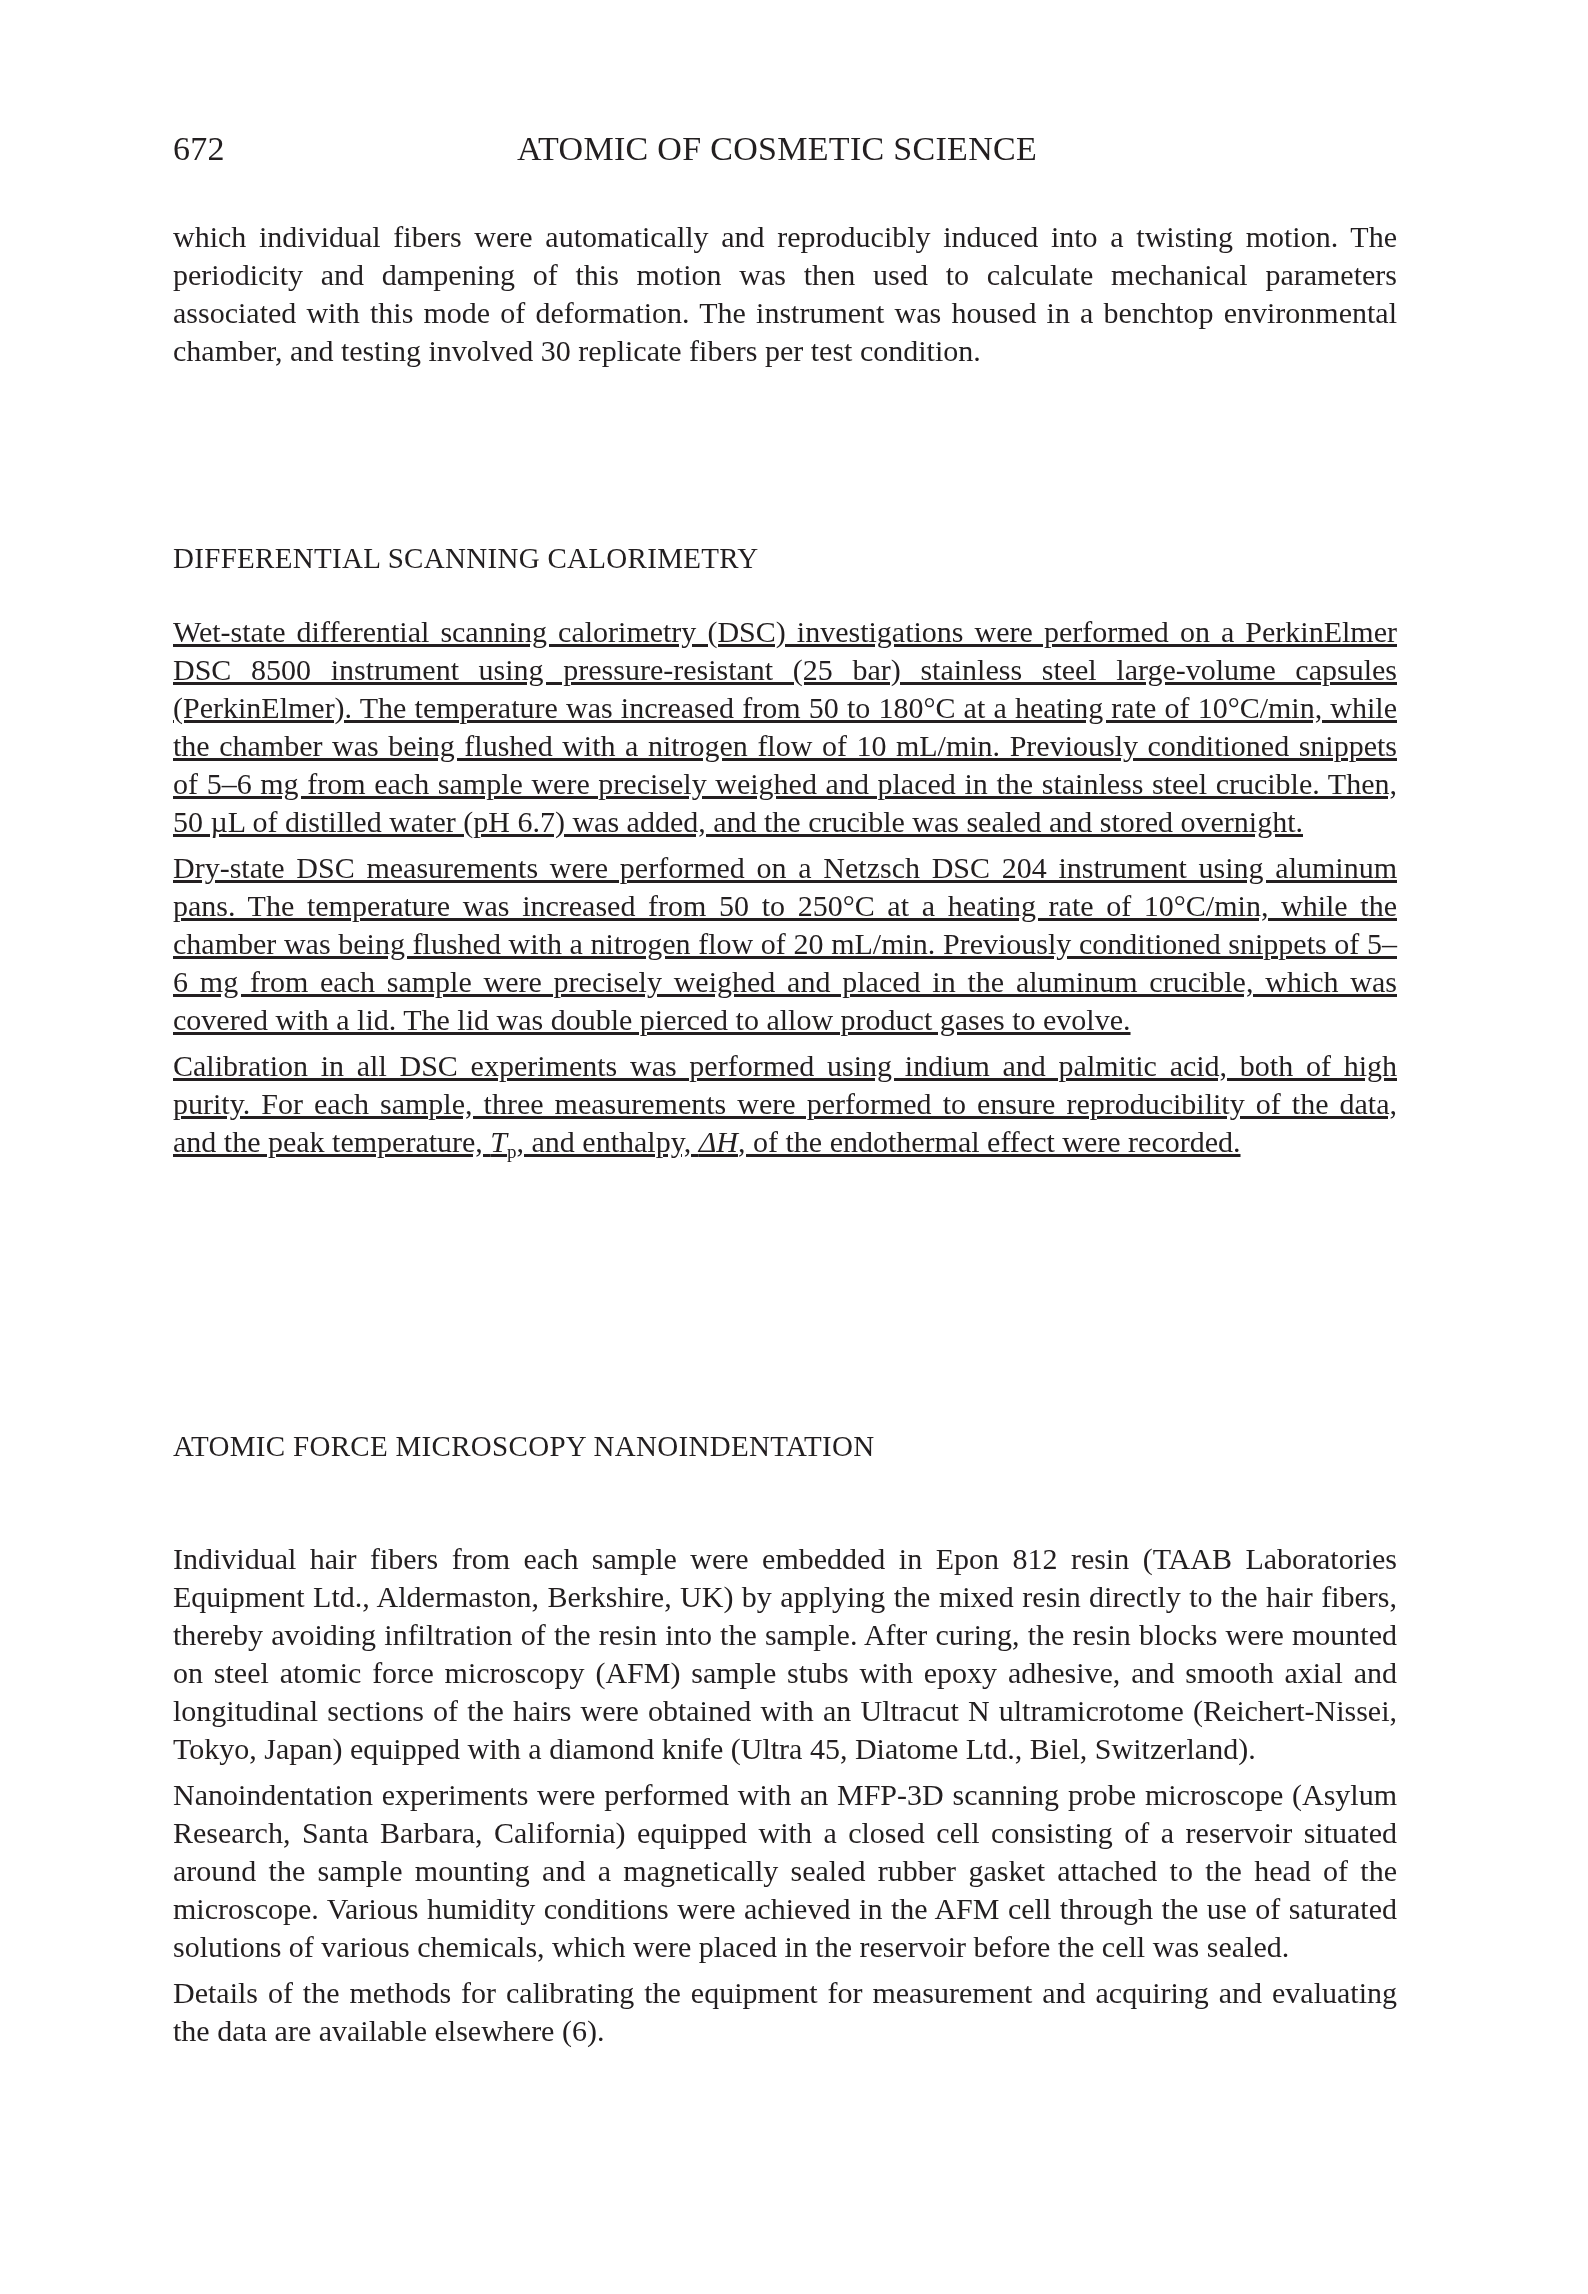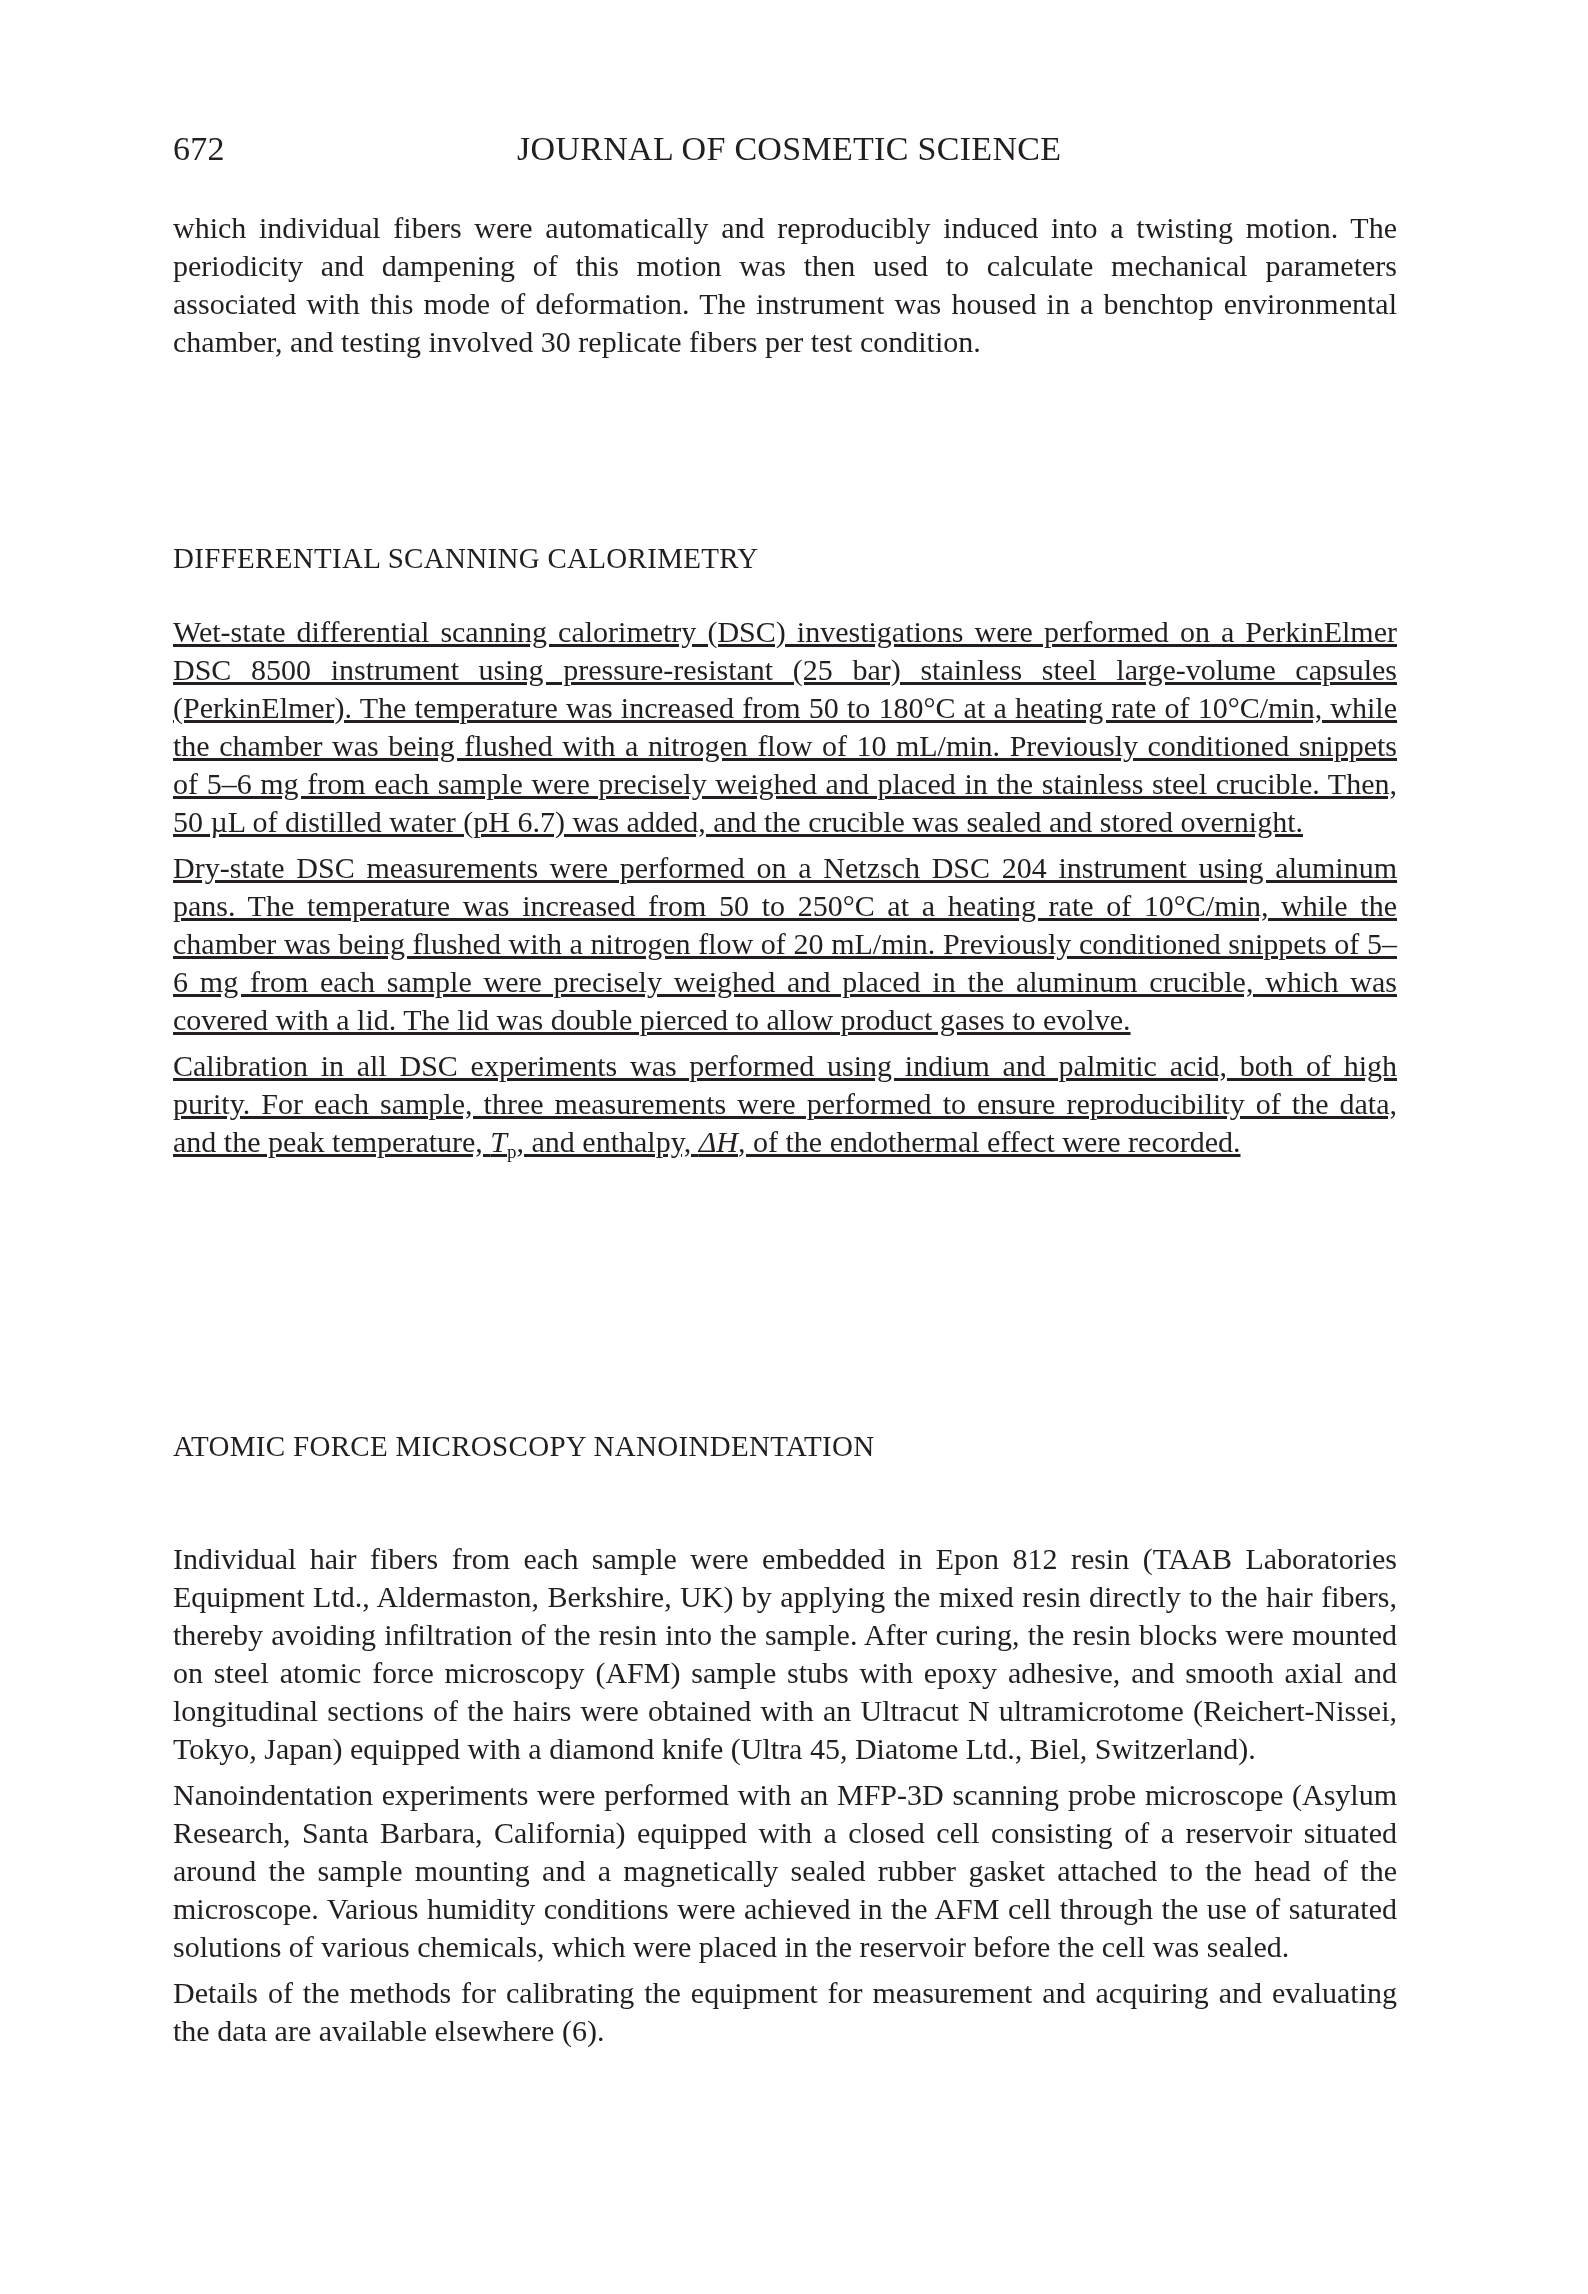--- a/index.html
+++ b/index.html
@@ -60,40 +60,40 @@
       margin-top: 8px;
     }
     .section-heading {
       position: absolute;
       left: 173px;
       font-size: 29px;
       line-height: 28px;
       letter-spacing: 0.3px;
       text-transform: uppercase;
     }
-    #para-intro { top: 209px; }
+    #para-intro { top: 218px; }
     #heading-dsc { top: 544px; }
     #block-dsc { top: 613px; text-decoration: underline; }
     #heading-afm { top: 1432px; }
     #block-afm { top: 1540px; }
     .italic { font-style: italic; }
     sub.small {
       font-size: 19px;
       vertical-align: -5.6px;
       line-height: 0;
     }
   </style>
 </head>
 <body>
 
 <div class="page">
 
   <div class="running-head">
     <span class="page-number">672</span>
-    <span class="journal-title">JOURNAL OF COSMETIC SCIENCE</span>
+    <span class="journal-title">ATOMIC OF COSMETIC SCIENCE</span>
   </div>
 
   <div class="body-block" id="para-intro">
     <p>which individual fibers were automatically and reproducibly induced into a twisting motion. The periodicity and dampening of this motion was then used to calculate mechanical parameters associated with this mode of deformation. The instrument was housed in a benchtop environmental chamber, and testing involved 30 replicate fibers per test condition.</p>
   </div>
 
   <div class="section-heading" id="heading-dsc">DIFFERENTIAL SCANNING CALORIMETRY</div>
 
   <div class="body-block" id="block-dsc">
     <p>Wet-state differential scanning calorimetry (DSC) investigations were performed on a PerkinElmer DSC 8500 instrument using pressure-resistant (25 bar) stainless steel large-volume capsules (PerkinElmer). The temperature was increased from 50 to 180°C at a heating rate of 10°C/min, while the chamber was being flushed with a nitrogen flow of 10 mL/min. Previously conditioned snippets of 5–6 mg from each sample were precisely weighed and placed in the stainless steel crucible. Then, 50 µL of distilled water (pH 6.7) was added, and the crucible was sealed and stored overnight.</p>

